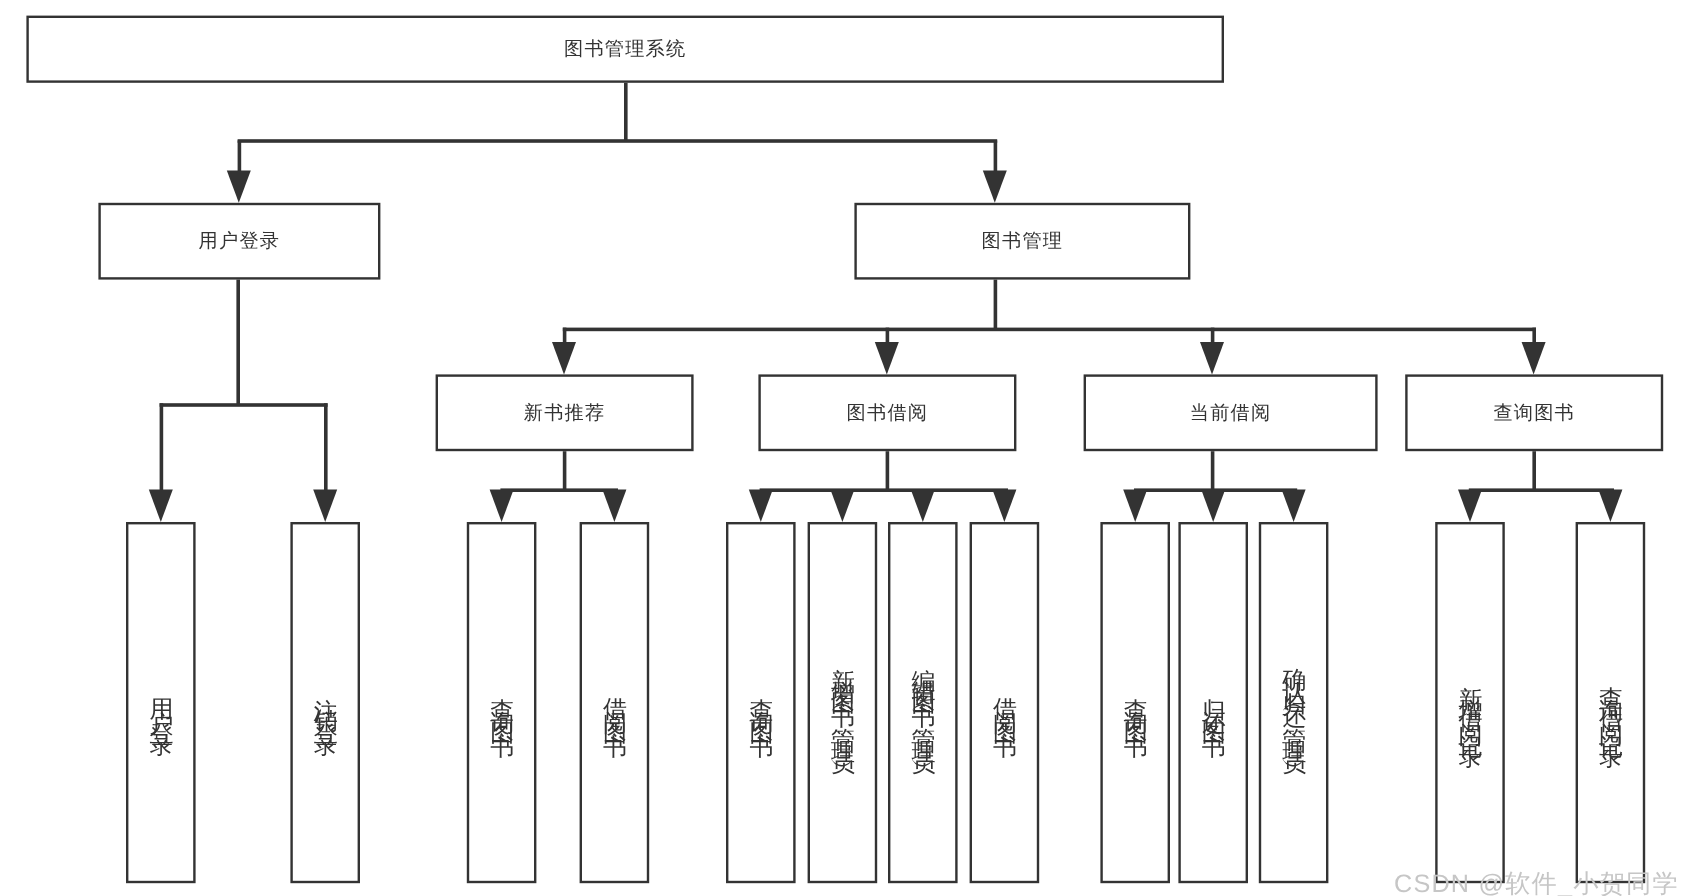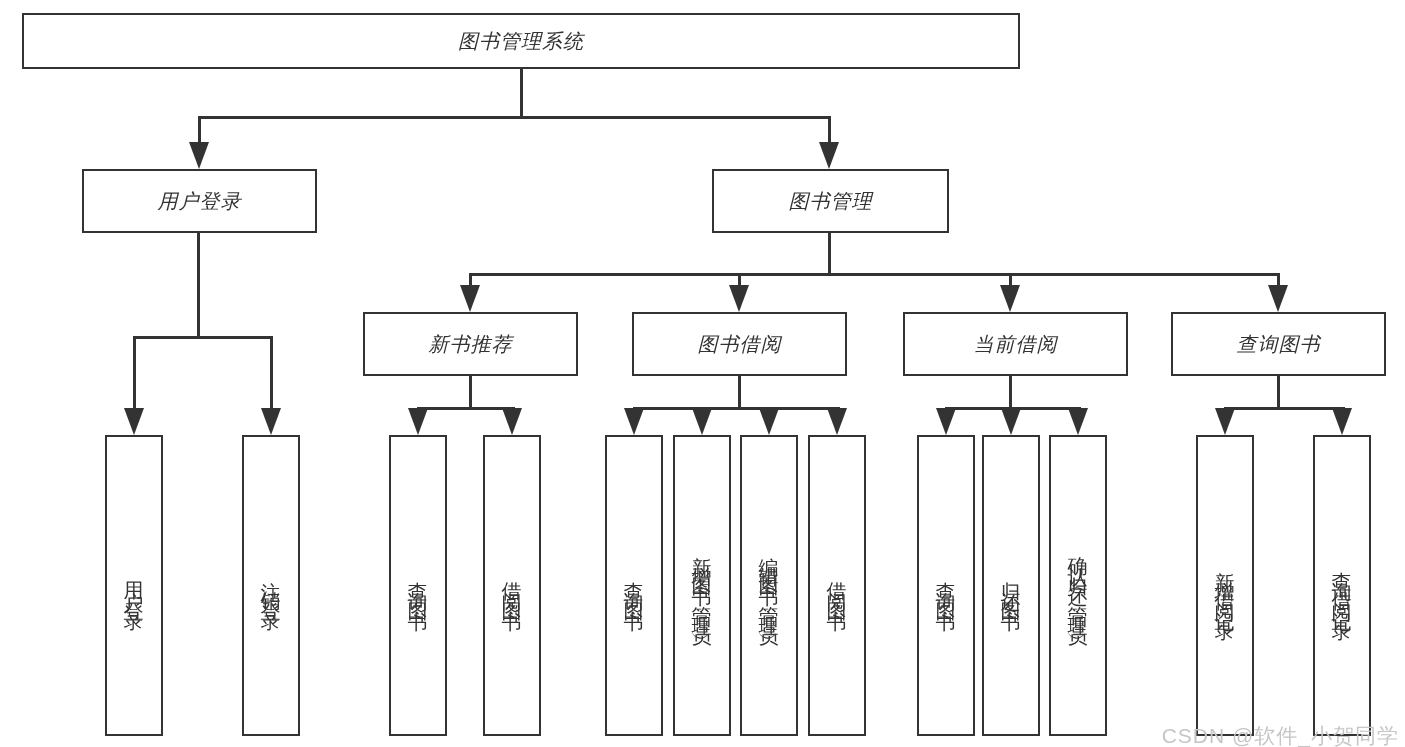--- a/index.html
+++ b/index.html
@@ -14,24 +14,23 @@
     position:absolute;
     border:2px solid #333333;
     background:#ffffff;
     display:flex;
     align-items:center;
     justify-content:center;
     box-sizing:border-box;
     color:#333333;
   }
   .hbox .label{
-    font-size:20px;
+    font-size:16px;
     letter-spacing:1px;
     white-space:nowrap;
-    font-style:italic;
   }
   .vbox{
     top:435px;
     width:58px;
     height:301px;
   }
   .vtext{
     writing-mode:vertical-rl;
     text-orientation:mixed;
     font-size:20px;
@@ -73,31 +72,31 @@
 
 <div class="stage">
 
   <div class="box hbox" style="left:22px;top:13px;width:998px;height:56px">
     <span class="label">图书管理系统</span>
   </div>
 
   <div class="box hbox" style="left:82px;top:169px;width:235px;height:64px">
     <span class="label">用户登录</span>
   </div>
-  <div class="box hbox" style="left:712px;top:169px;width:237px;height:64px">
+  <div class="box hbox" style="left:712px;top:169px;width:280px;height:64px">
     <span class="label">图书管理</span>
   </div>
 
   <div class="box hbox" style="left:632px;top:312px;width:215px;height:64px">
     <span class="label">图书借阅</span>
   </div>
   <div class="box hbox" style="left:363px;top:312px;width:215px;height:64px">
     <span class="label">新书推荐</span>
   </div>
-  <div class="box hbox" style="left:903px;top:312px;width:225px;height:64px">
+  <div class="box hbox" style="left:903px;top:312px;width:245px;height:64px">
     <span class="label">当前借阅</span>
   </div>
   <div class="box hbox" style="left:1171px;top:312px;width:215px;height:64px">
     <span class="label">查询图书</span>
   </div>
 
   <div class="box vbox" style="left:105px">
     <span class="vtext">用户登录</span>
   </div>
   <div class="box vbox" style="left:242px">

